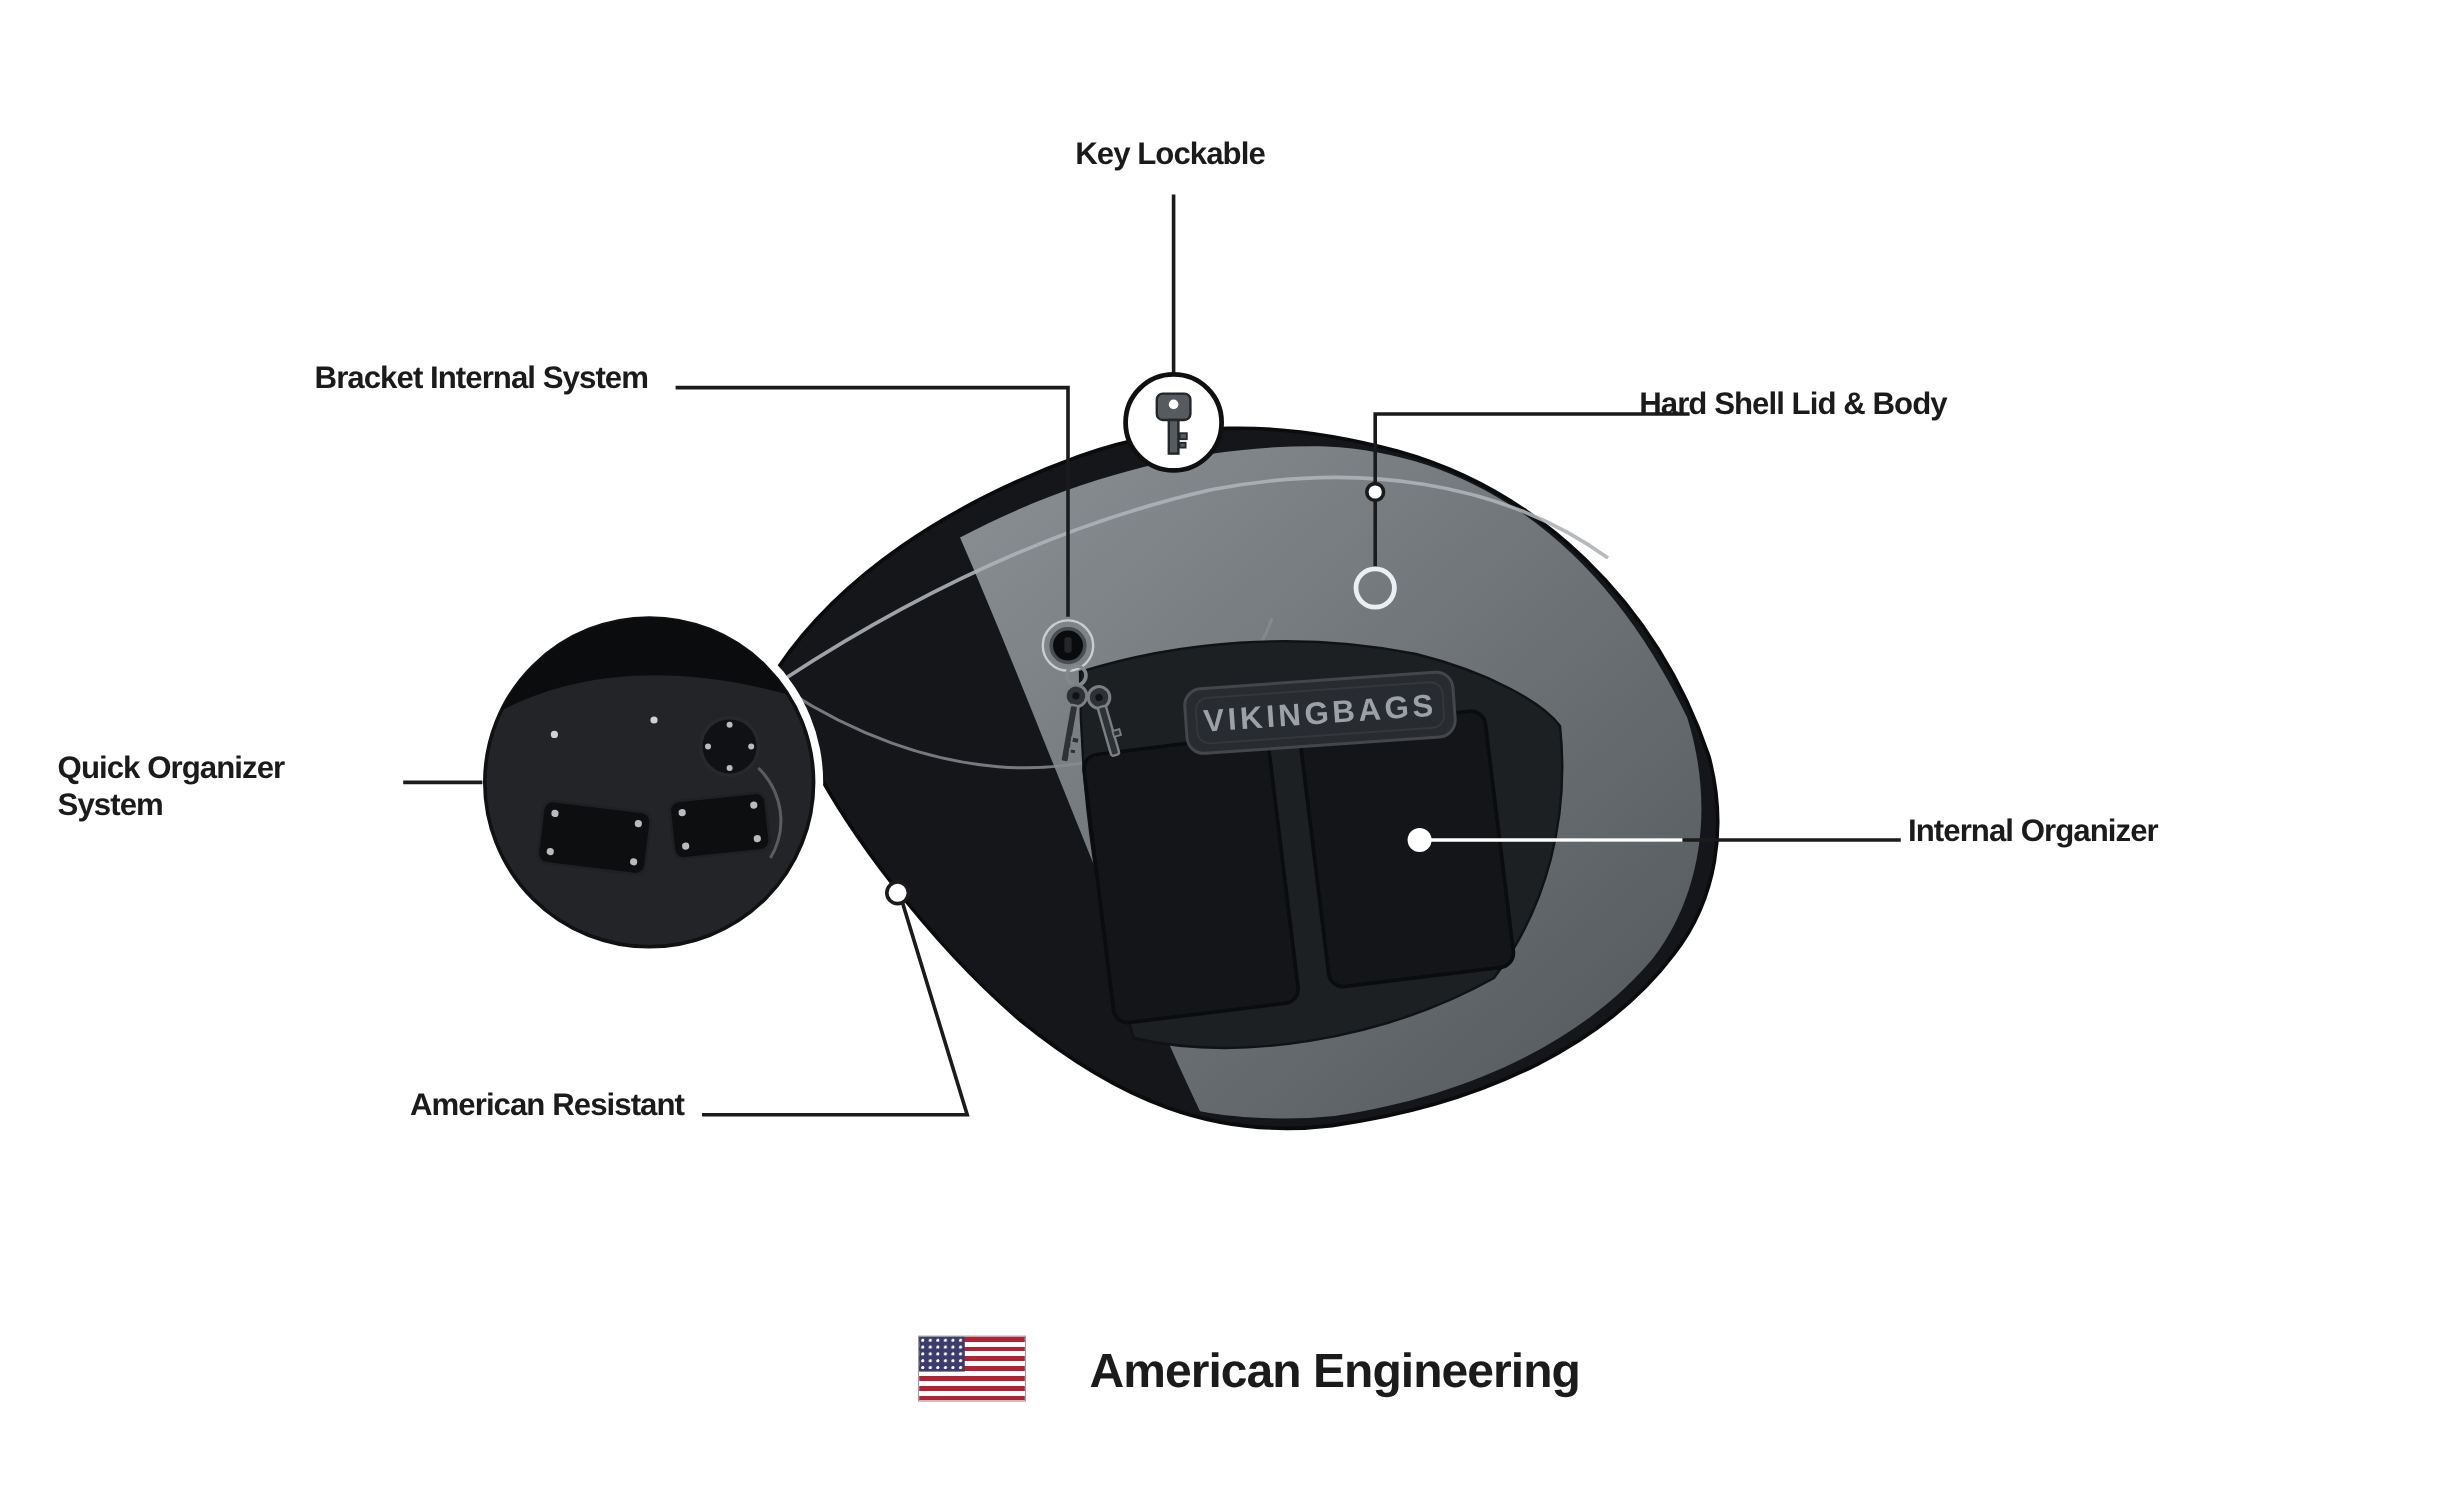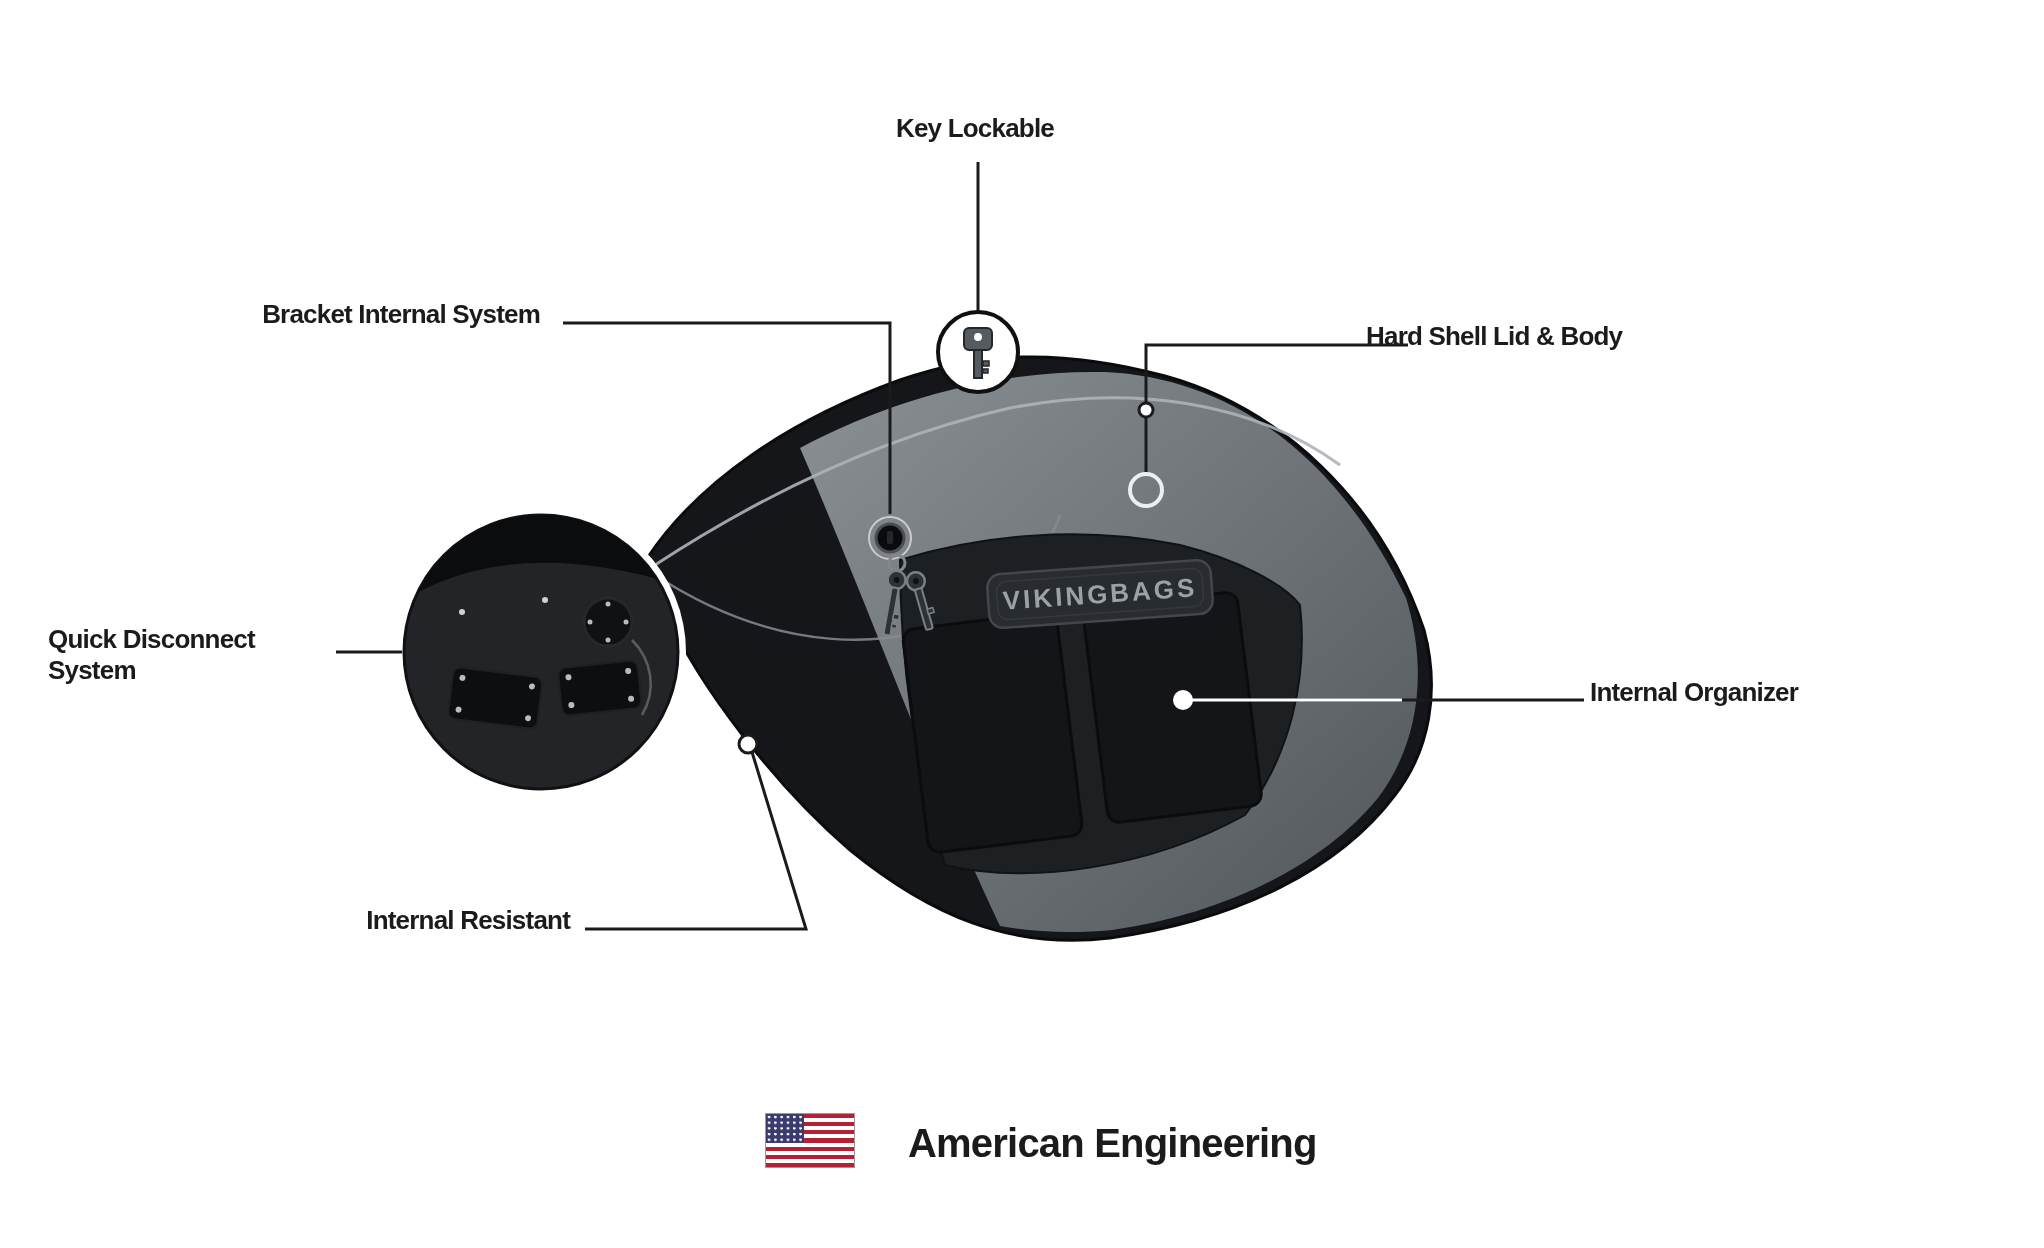--- a/index.html
+++ b/index.html
@@ -182,25 +182,25 @@
       <circle cx="748" cy="744" r="9" fill="#ffffff" stroke="#1b1b1b" stroke-width="3"></circle>
     </g>
   </svg>
 
   <div class="label center" id="lbl-key">Key Lockable</div>
 
   <div class="label right" id="lbl-bracket">Bracket Internal System</div>
 
   <div class="label" id="lbl-hardshell">Hard Shell Lid &amp; Body</div>
 
-  <div class="label" id="lbl-quick">Quick Disconnect
+  <div class="label" id="lbl-quick">Quick Organizer
 System</div>
 
   <div class="label" id="lbl-organizer">Internal Organizer</div>
 
-  <div class="label right" id="lbl-weather">Internal Resistant</div>
+  <div class="label right" id="lbl-weather">American Resistant</div>
 
   <div id="flag">
     <div class="canton"></div>
   </div>
   <div class="label" id="lbl-american">American Engineering</div>
 
 </div>
 
 </body></html>

